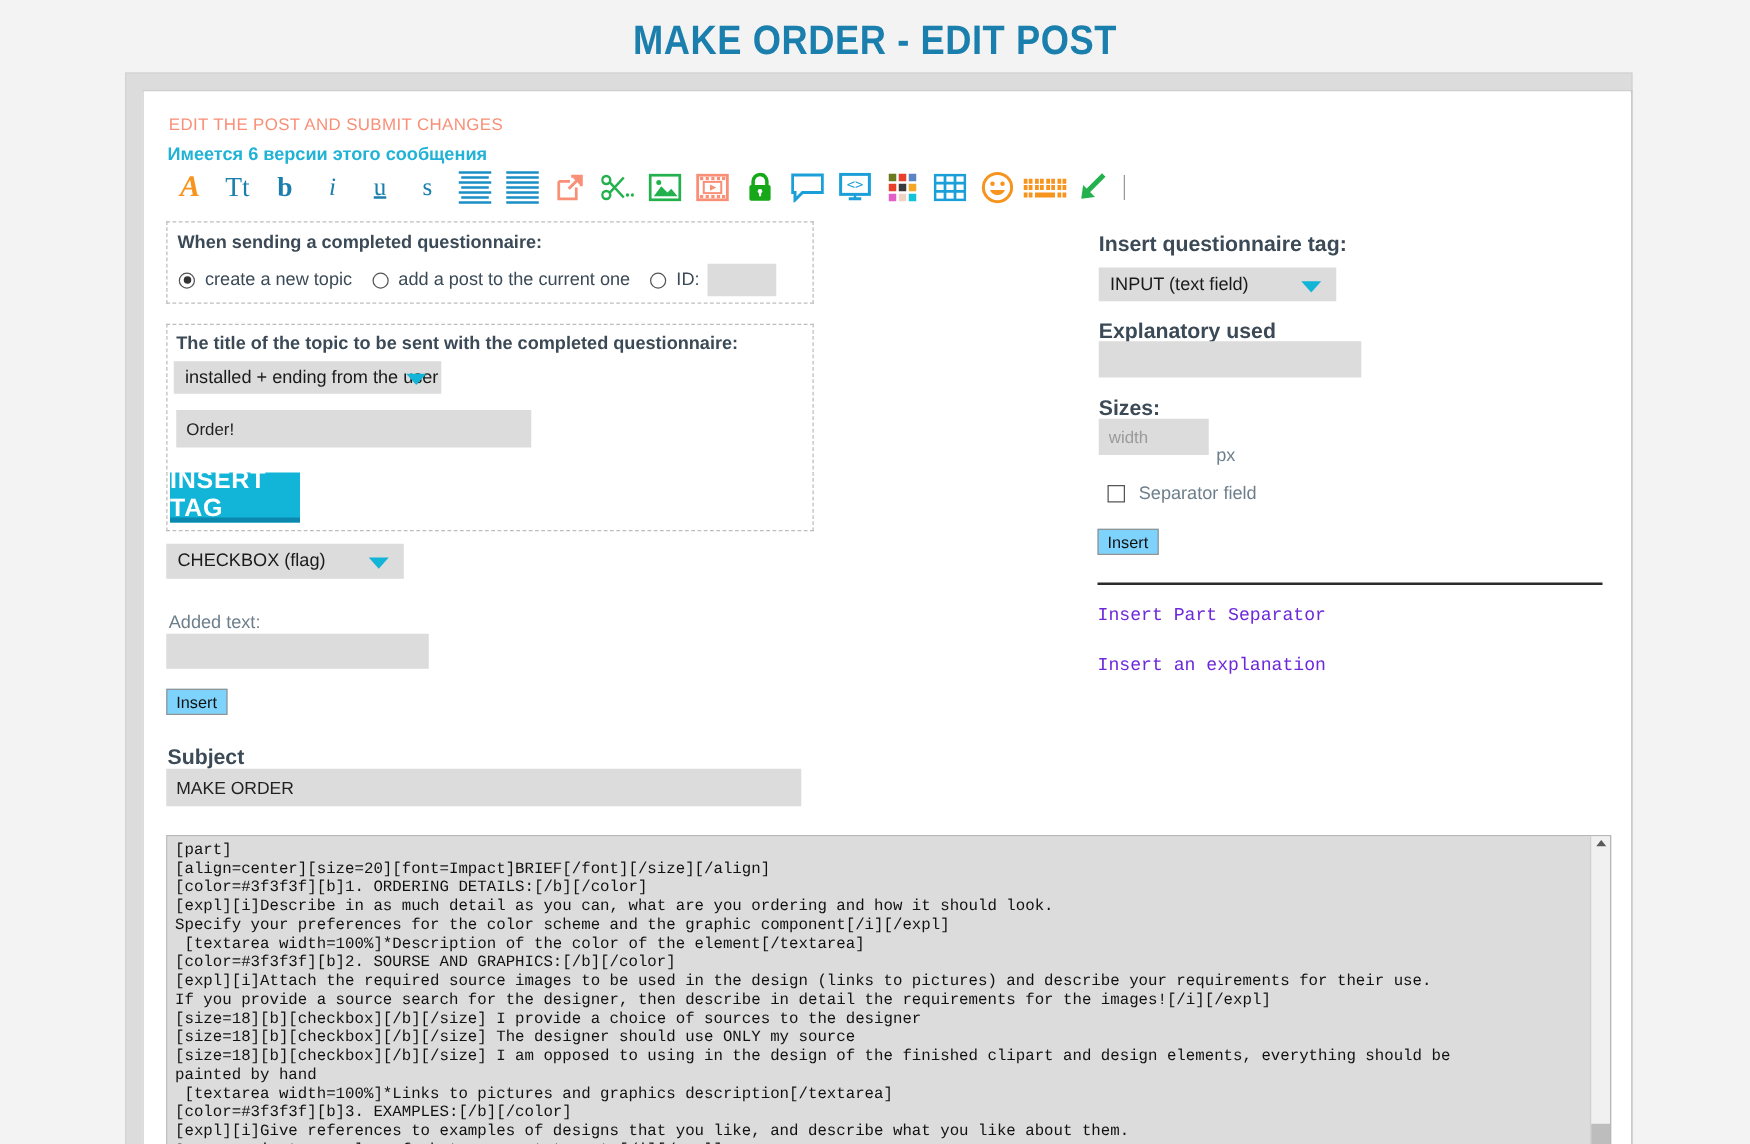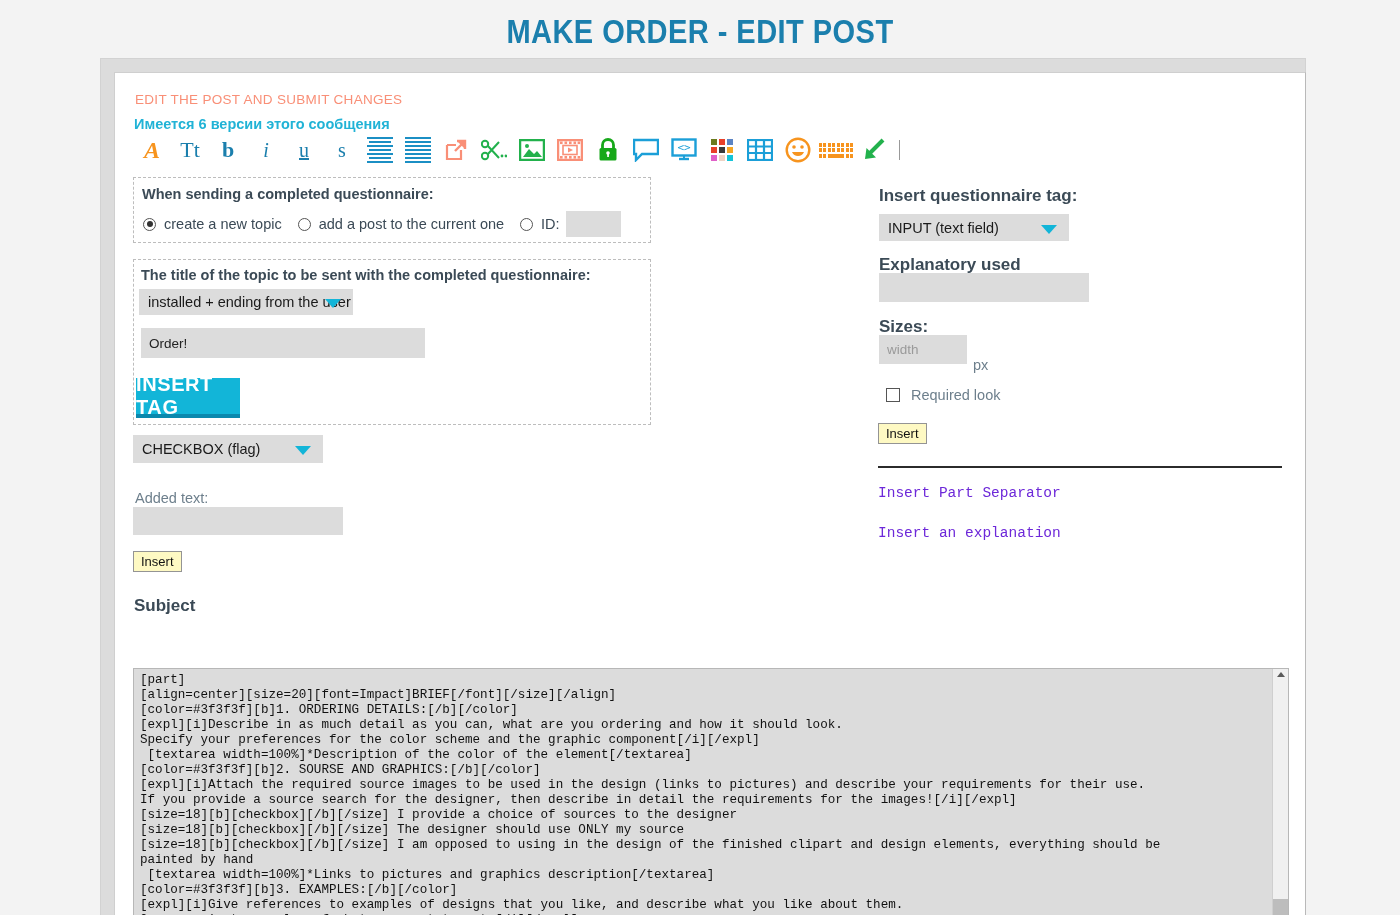--- a/index.html
+++ b/index.html
@@ -138,21 +138,21 @@
 
   .btn-cyan {
     background:#12b5d8; border:none; border-bottom:4px solid #0b88ad;
     color:#fff; font-family:"Liberation Sans Narrow","Liberation Sans",sans-serif;
     font-weight:bold; font-size:20px; letter-spacing:0.6px;
     text-transform:uppercase; cursor:pointer;
     display:flex;align-items:center;justify-content:center;
   }
 
   .btn-std {
-    background:#fef9c3; border:1px solid #949494;
+    background:#7dd3fc; border:1px solid #949494;
     font-family:"Liberation Sans", sans-serif; font-size:13px;
     color:#111; cursor:pointer; padding:2px 7px;
   }
 
   .lbl-grey {
     font-family:"Liberation Sans Narrow","Liberation Sans",sans-serif;
     font-size:14.5px; color:#6d7f8c;
   }
   .lbl-dark {
     font-family:"Liberation Sans Narrow","Liberation Sans",sans-serif;
@@ -432,31 +432,32 @@
 
   <div class="lbl-dark" style="position:absolute;left:764px;top:182px;">Explanatory used</div>
   <input class="inp" style="position: absolute; left: 764px; top: 200px; width: 210px; height: 29px;" placeholder="">
 
   <div class="lbl-dark" style="position:absolute;left:764px;top:244px;">Sizes:</div>
   <input class="inp" style="position: absolute; left: 764px; top: 262px; width: 88px; height: 29px;" placeholder="width">
   <div class="lbl-grey" style="position:absolute;left:858px;top:267px;margin-top:17px;">px</div>
 
   <div style="position:absolute;left:771px;top:314px;display:flex;align-items:center;gap:11px;">
     <span class="chk"></span>
-    <span class="lbl-grey">Required look</span>
+    <span class="lbl-grey">Separator field</span>
   </div>
 
   <button class="btn-std" style="position:absolute;left:763px;top:350px;">Insert</button>
 
   <hr class="hr-dark" style="position:absolute;left:763px;top:393px;width:404px;margin:0;">
 
   <div class="link-grey" style="position:absolute;left:763px;top:412px;">Insert Part Separator</div>
   <div class="link-grey" style="position:absolute;left:763px;top:452px;">Insert an explanation</div>
 
   <div class="lbl-dark" style="position:absolute;left:19px;top:523px;">Subject</div>
+  <input class="inp" style="position: absolute; left: 18px; top: 542px; width: 508px; height: 30px; font-size: 14px;" value="MAKE ORDER">
 
   <div id="ta-wrap" style="top:595px;height:265px;">
     <textarea id="ta" spellcheck="false" style="">[part]
 [align=center][size=20][font=Impact]BRIEF[/font][/size][/align]
 [color=#3f3f3f][b]1. ORDERING DETAILS:[/b][/color]
 [expl][i]Describe in as much detail as you can, what are you ordering and how it should look.
 Specify your preferences for the color scheme and the graphic component[/i][/expl]
  [textarea width=100%]*Description of the color of the element[/textarea]
 [color=#3f3f3f][b]2. SOURSE AND GRAPHICS:[/b][/color]
 [expl][i]Attach the required source images to be used in the design (links to pictures) and describe your requirements for their use.

